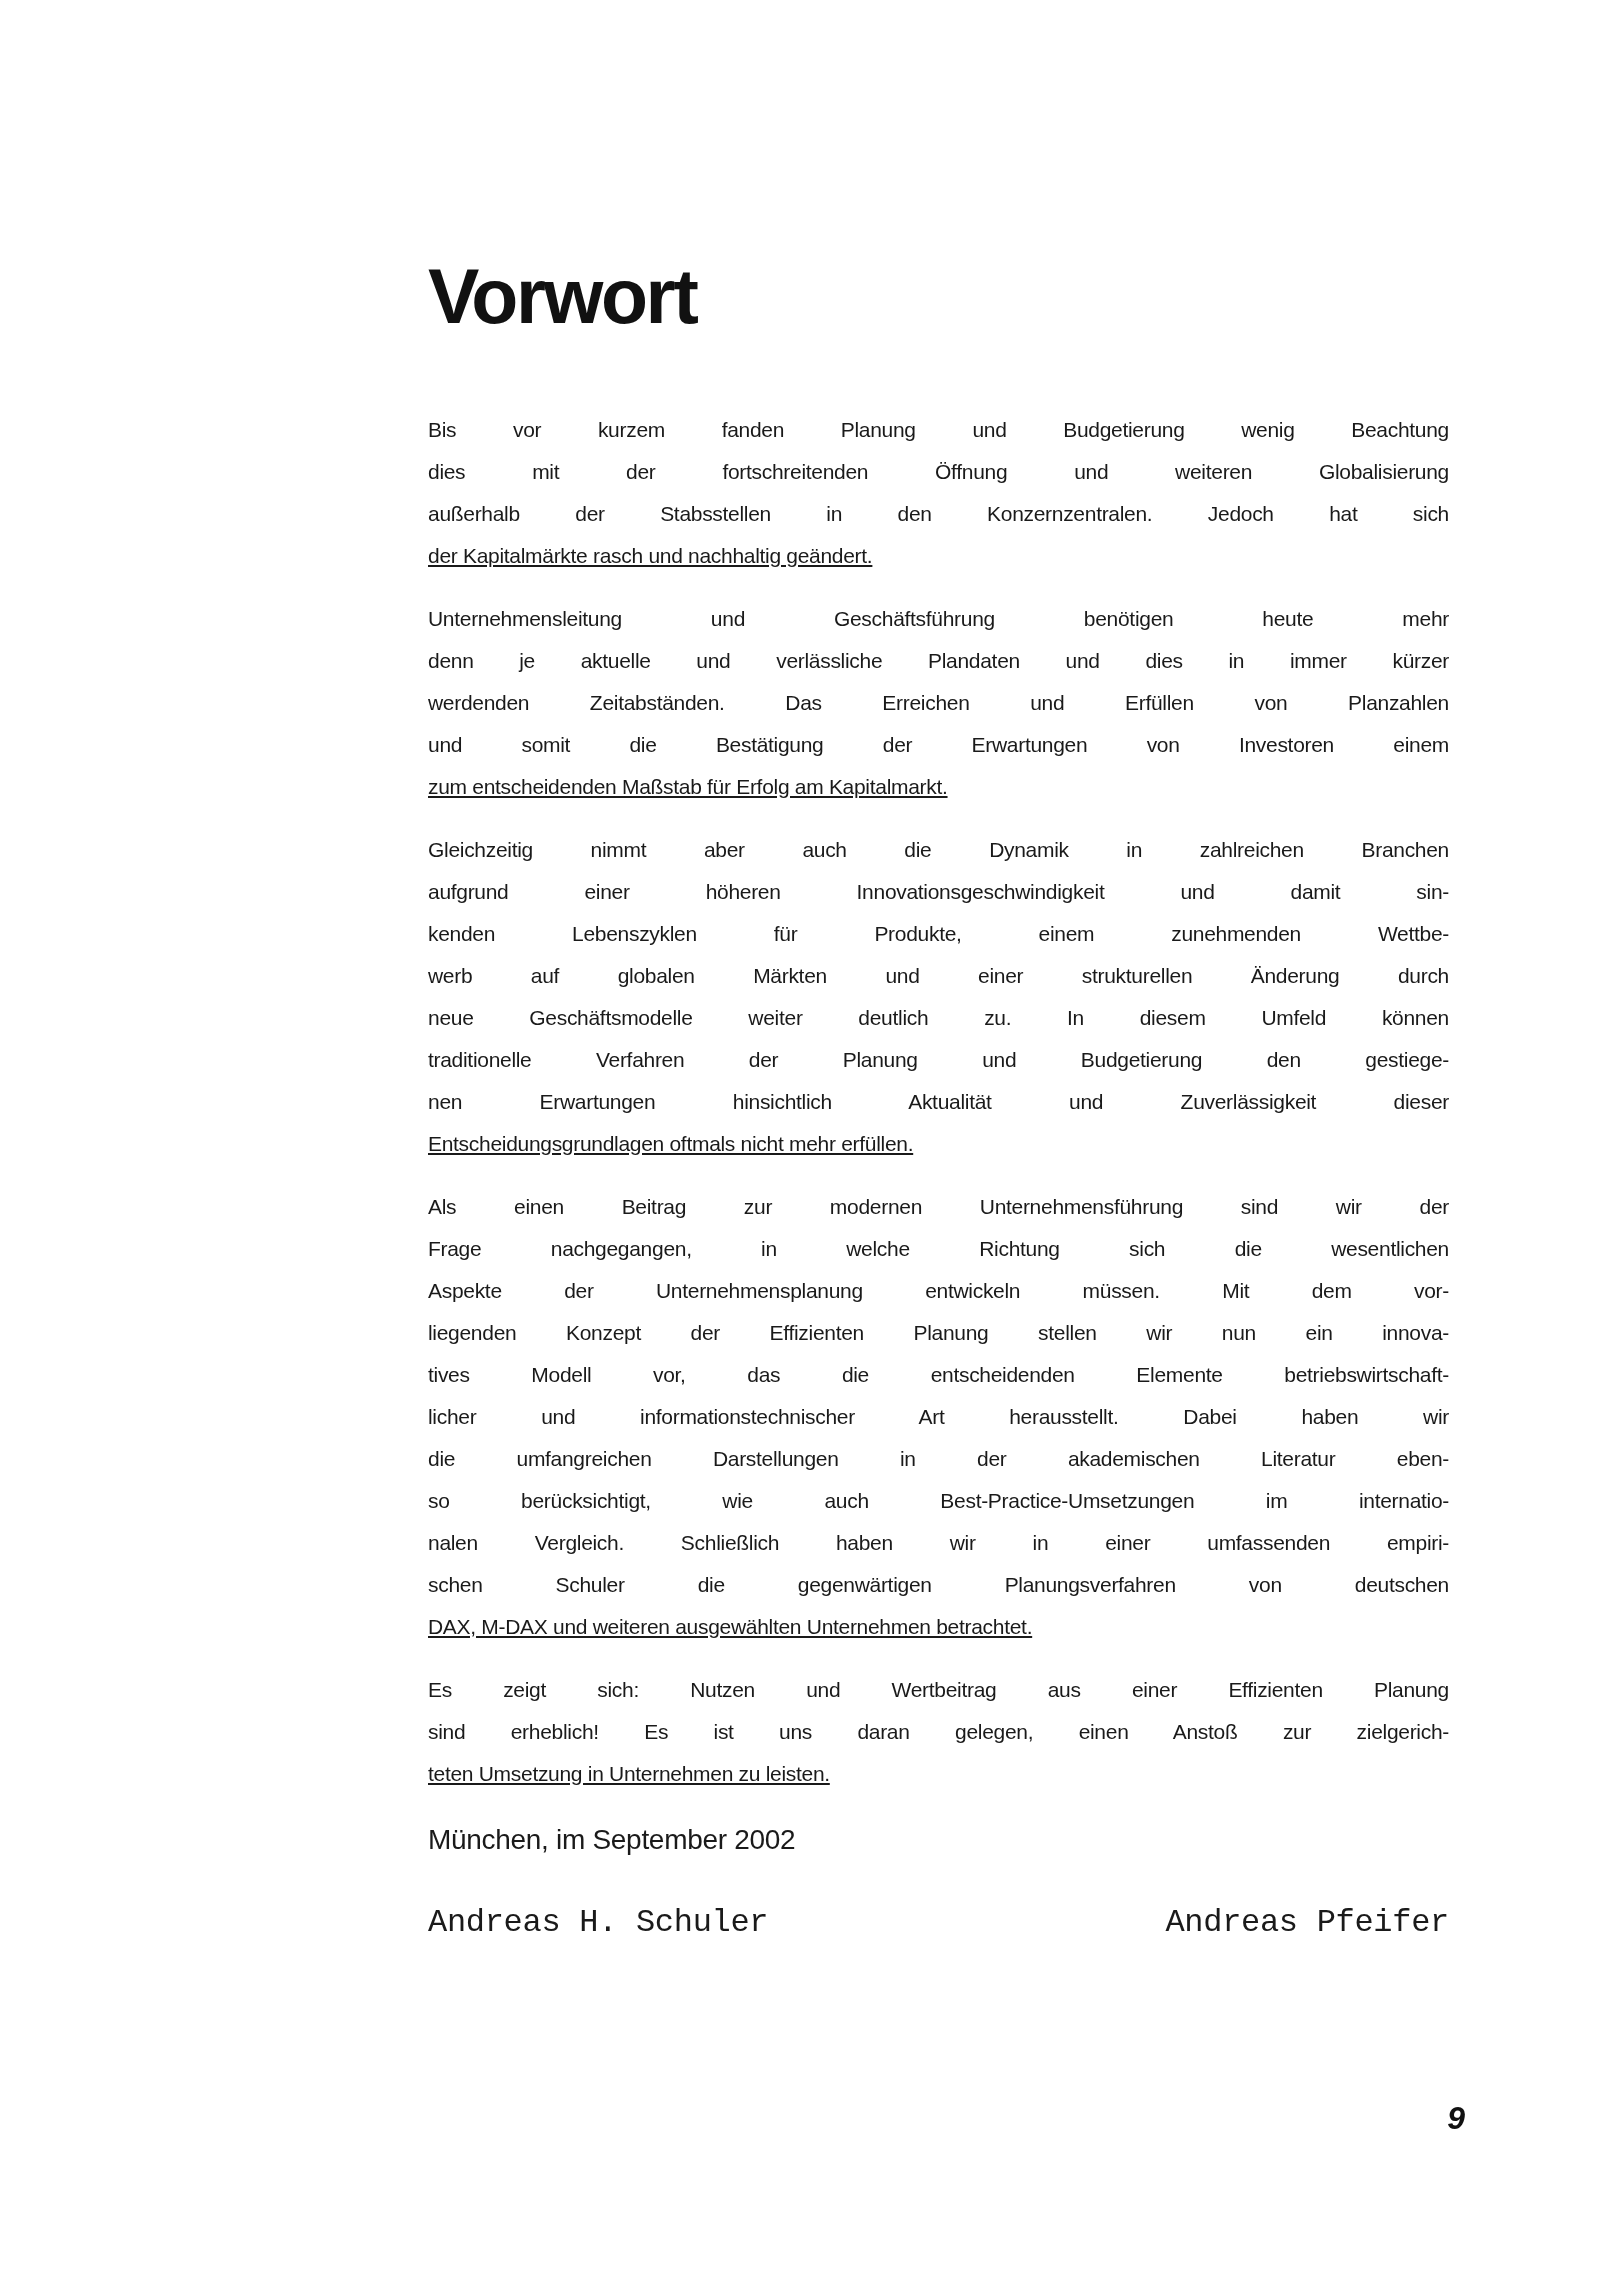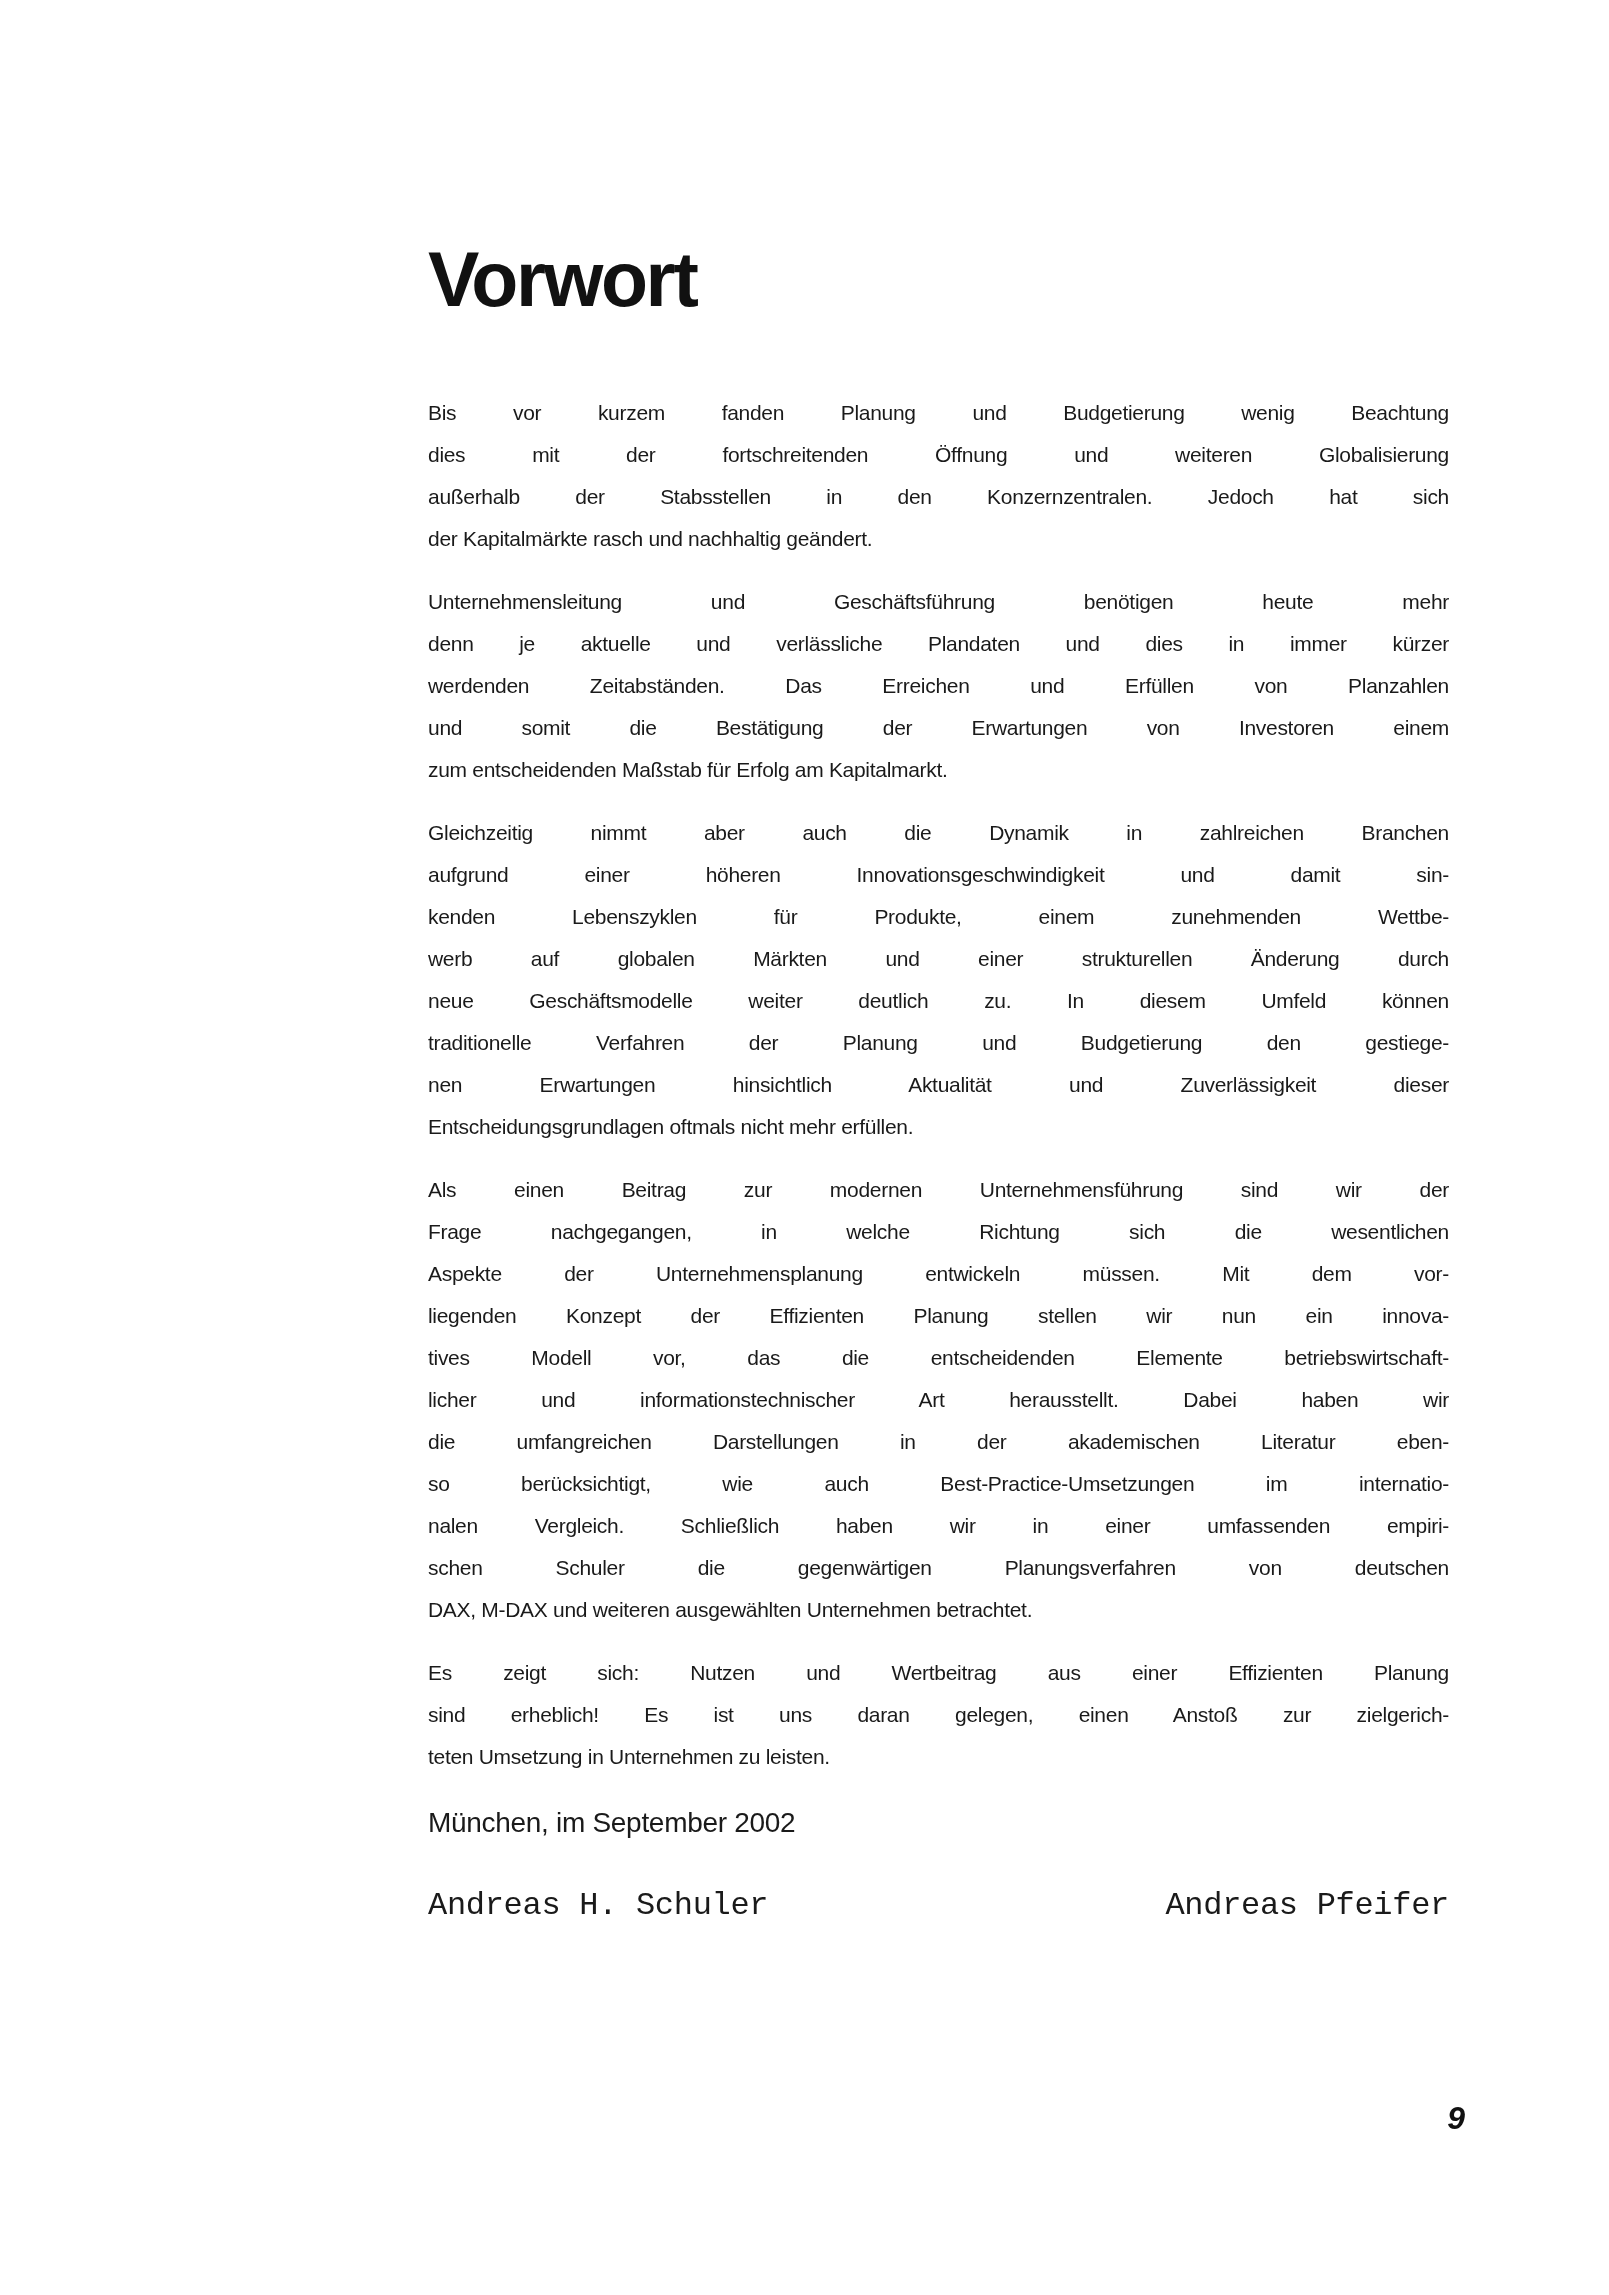--- a/index.html
+++ b/index.html
@@ -12,21 +12,21 @@
     width: 1609px;
     height: 2295px;
     background: #ffffff;
     color: #1a1a1a;
     font-family: "Liberation Sans", "DejaVu Sans", sans-serif;
     overflow: hidden;
   }
   .content {
     position: absolute;
     left: 428px;
-    top: 237px;
+    top: 254px;
     width: 1021px;
   }
   h1.title {
     margin: 0 0 70px 0;
     font-size: 77px;
     line-height: 1.1;
     font-weight: bold;
     letter-spacing: -2.4px;
     color: #111111;
   }
@@ -38,20 +38,21 @@
   .line {
     text-align: justify;
     text-align-last: justify;
     line-height: 42px;
     height: 42px;
     overflow: hidden;
     white-space: normal;
   }
   .line-last {
     text-align-last: left;
+    text-decoration: underline;
   }
   .dateline {
     margin: 24px 0 16px 0;
     font-size: 28px;
     letter-spacing: -0.3px;
     line-height: 42px;
   }
   .signatures {
     margin-top: 41px;
     display: flex;

